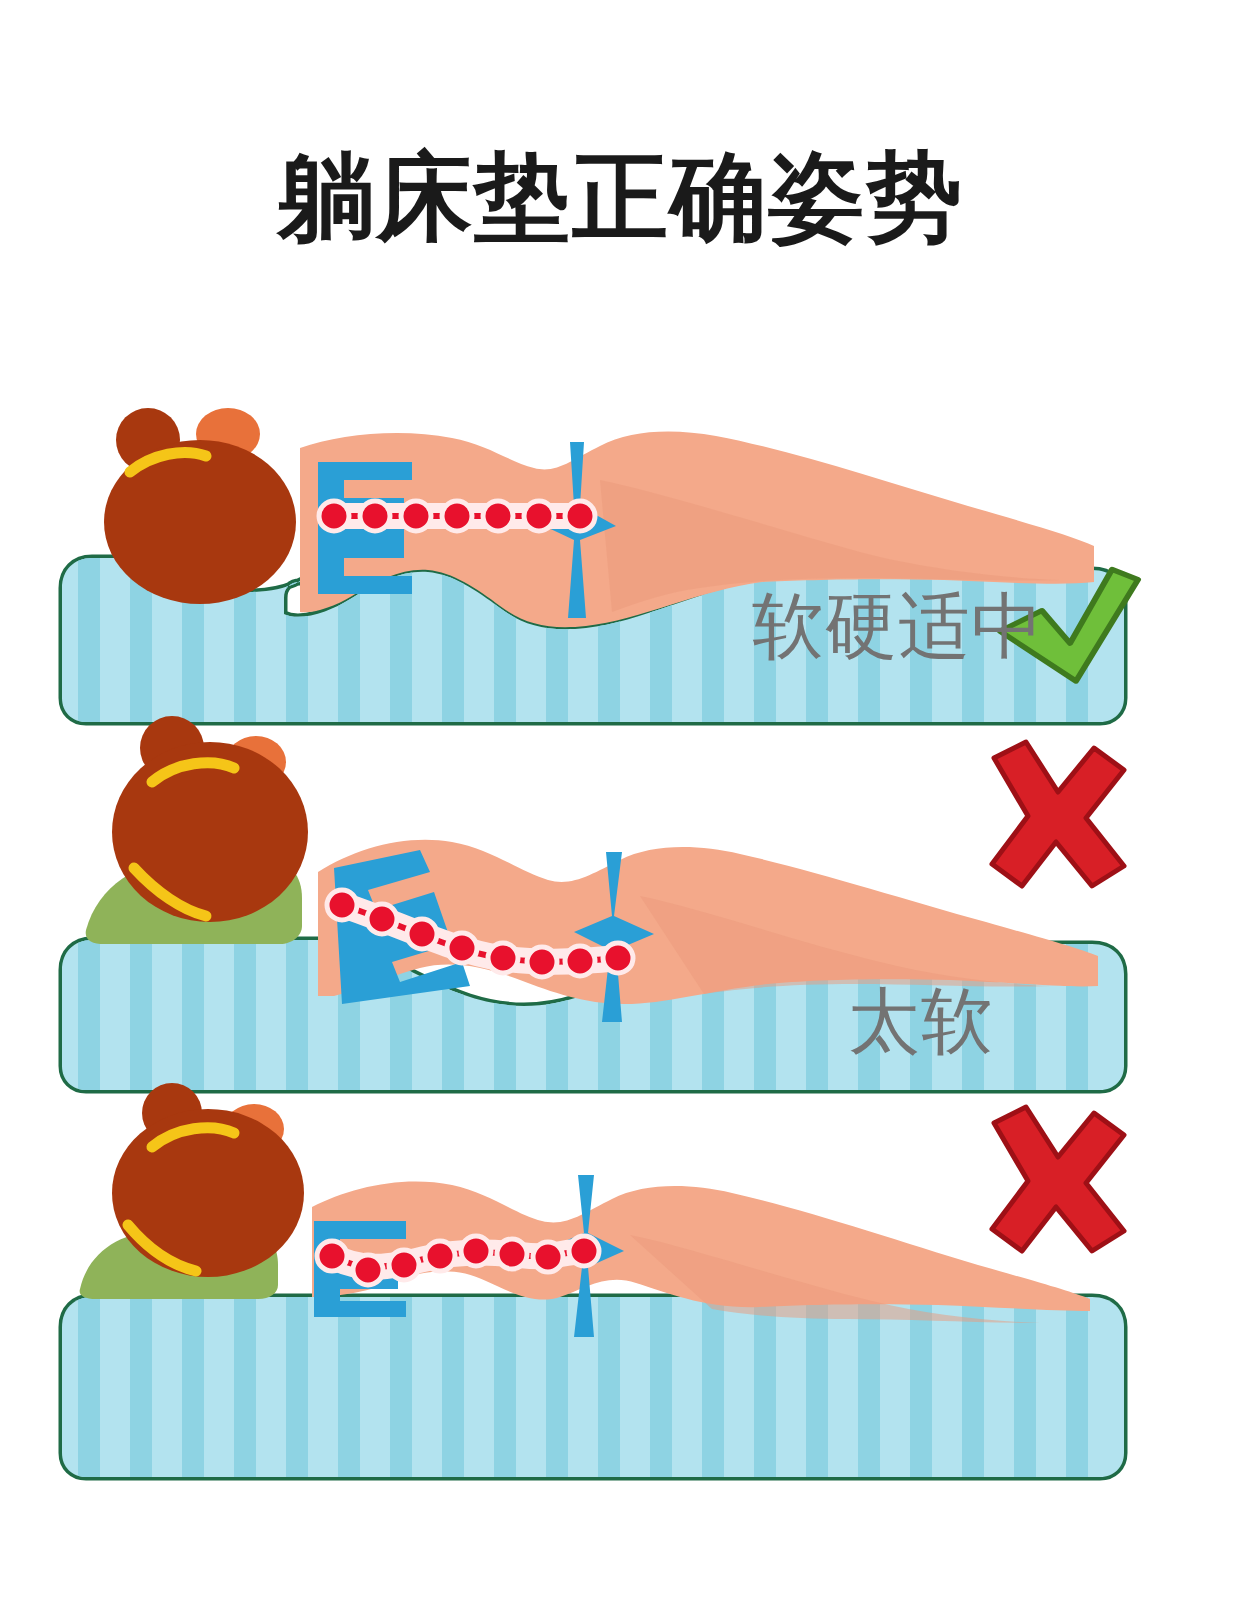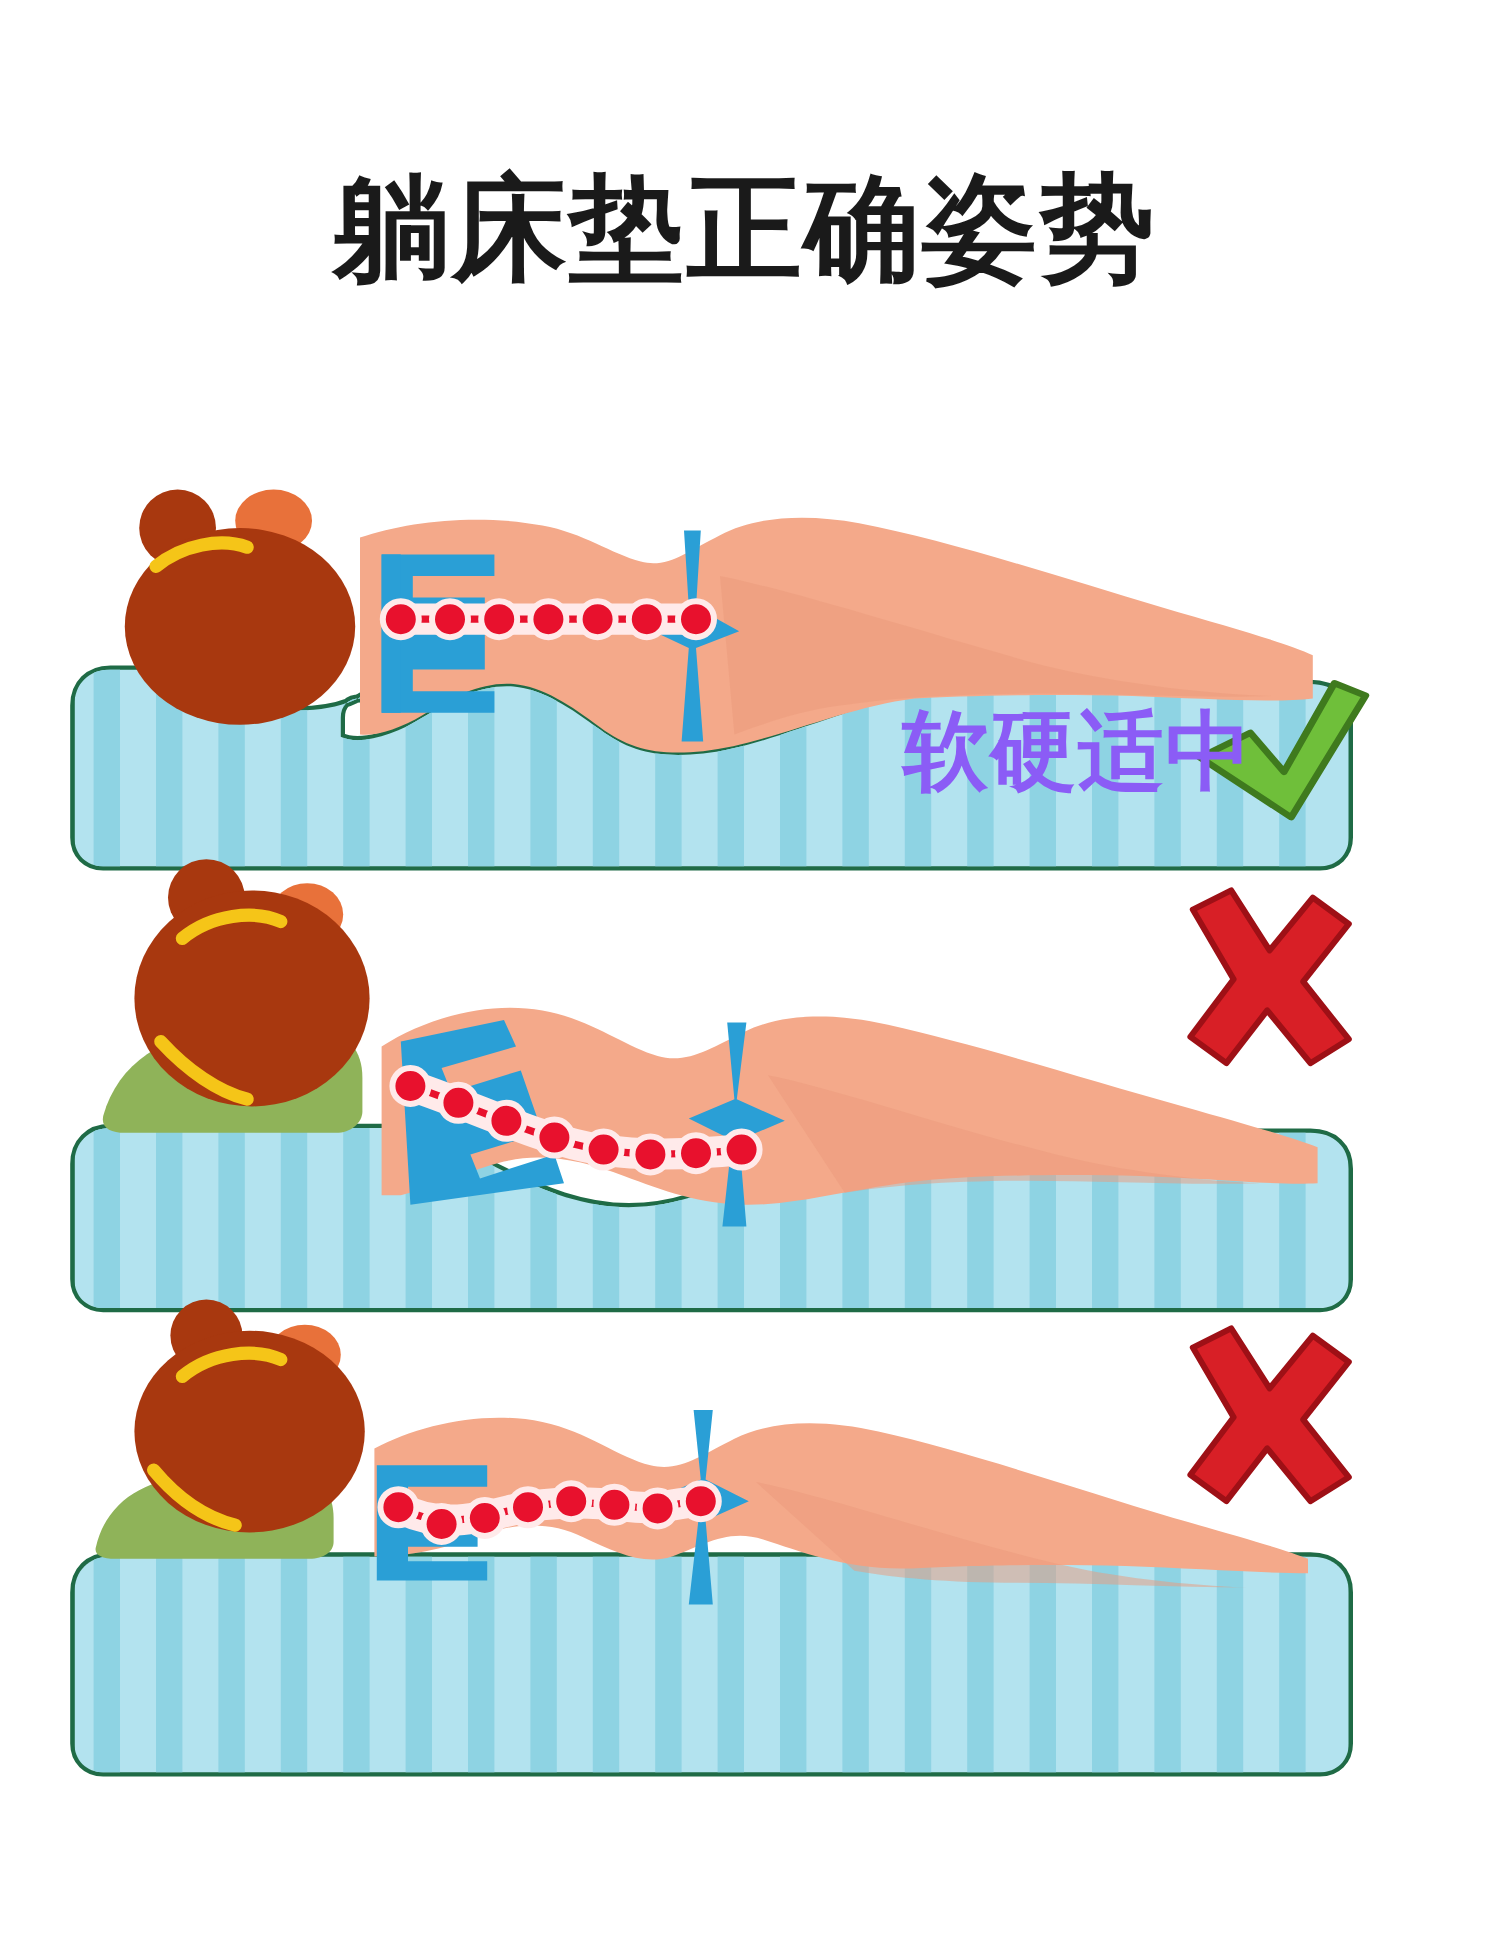--- a/index.html
+++ b/index.html
@@ -29,21 +29,21 @@
     position: absolute;
     left: 0;
     top: 145px;
     width: 1242px;
     text-align: center;
     font-size: 96px;
     font-weight: 700;
     letter-spacing: 2px;
     color: #1a1a1a;
     line-height: 1.1;
-    font-family: Liberation Mono, monospace;
+    font-family: Liberation Serif, serif;
   }
 
   
   .panel {
     position: absolute;
     left: 0;
     width: 1242px;
   }
   #panel-1 { top: 330px;  height: 400px; }
   #panel-2 { top: 700px;  height: 400px; }
@@ -54,22 +54,22 @@
     left: 0; top: 0;
     width: 1242px;
     height: 100%;
   }
   .scene svg { display: block; }
 
   
   .verdict {
     position: absolute;
     font-size: 72px;
-    font-weight: 700;
-    color: #8b5cf6;
+    font-weight: 400;
+    color: #737373;
     line-height: 1;
     white-space: nowrap;
     letter-spacing: 1px;
   }
   #verdict-1 { left: 752px; top: 590px;  }
   #verdict-2 { left: 848px; top: 985px;  }
   #verdict-3 { left: 848px; top: 1355px; }
 </style>
 </head>
 <body>
@@ -329,20 +329,21 @@
         <path d="M 134 168 C 156 192, 182 210, 206 216" fill="none" stroke="#f5c518" stroke-width="11" stroke-linecap="round"></path>
 
         <g>
           <path d="M 994 58 L 1026 42 L 1058 92 L 1094 48 L 1124 70 L 1086 118
                    L 1124 166 L 1092 186 L 1056 142 L 1022 186 L 992 164 L 1028 116 Z" fill="#d81f26" stroke="#9e1016" stroke-width="5" stroke-linejoin="round"></path>
         </g>
       </svg>
     </div>
   </div>
 
+  <div class="verdict" id="verdict-2">太软</div>
 
   <div class="panel" id="panel-3">
     <div class="scene">
       <svg width="1242" height="420" viewBox="0 0 1242 420" xmlns="http://www.w3.org/2000/svg">
 
         <path d="M 62 252
                  C 62 234, 74 222, 92 222
                  L 1092 222
                  C 1112 222, 1124 234, 1124 252
                  L 1124 378

